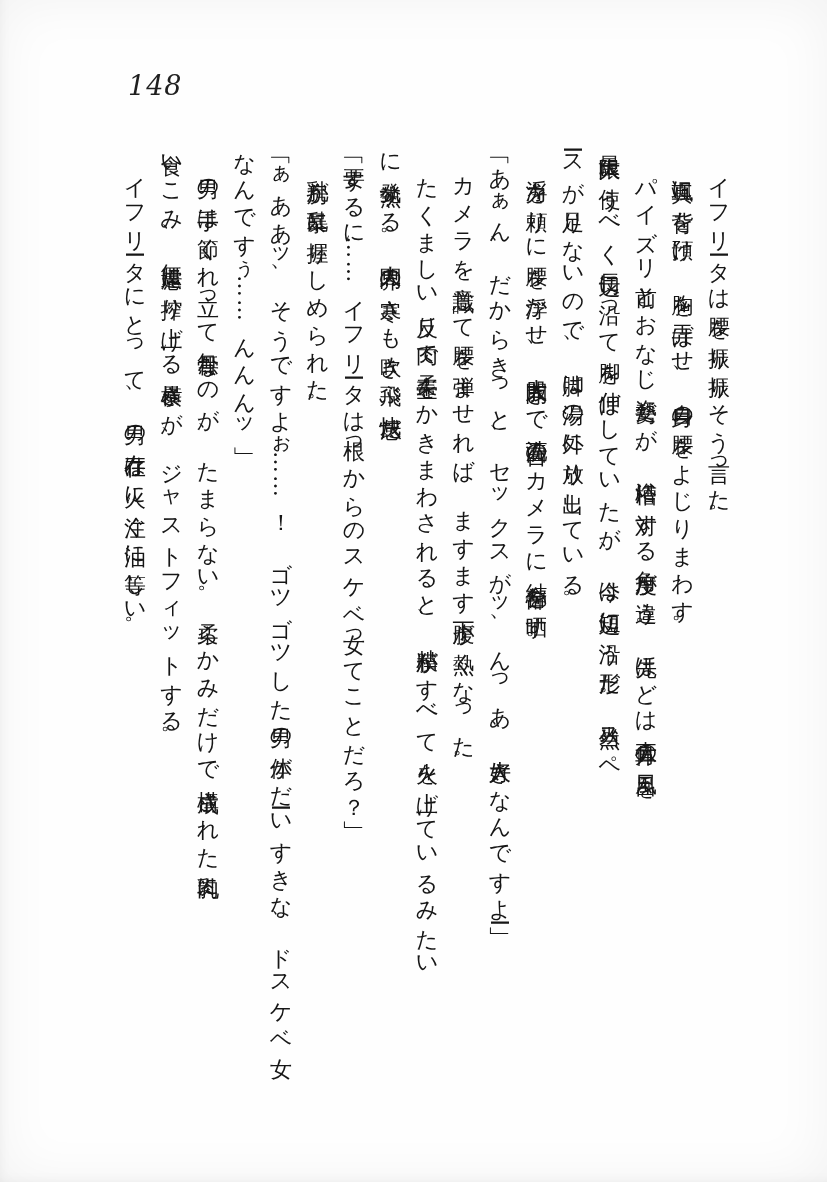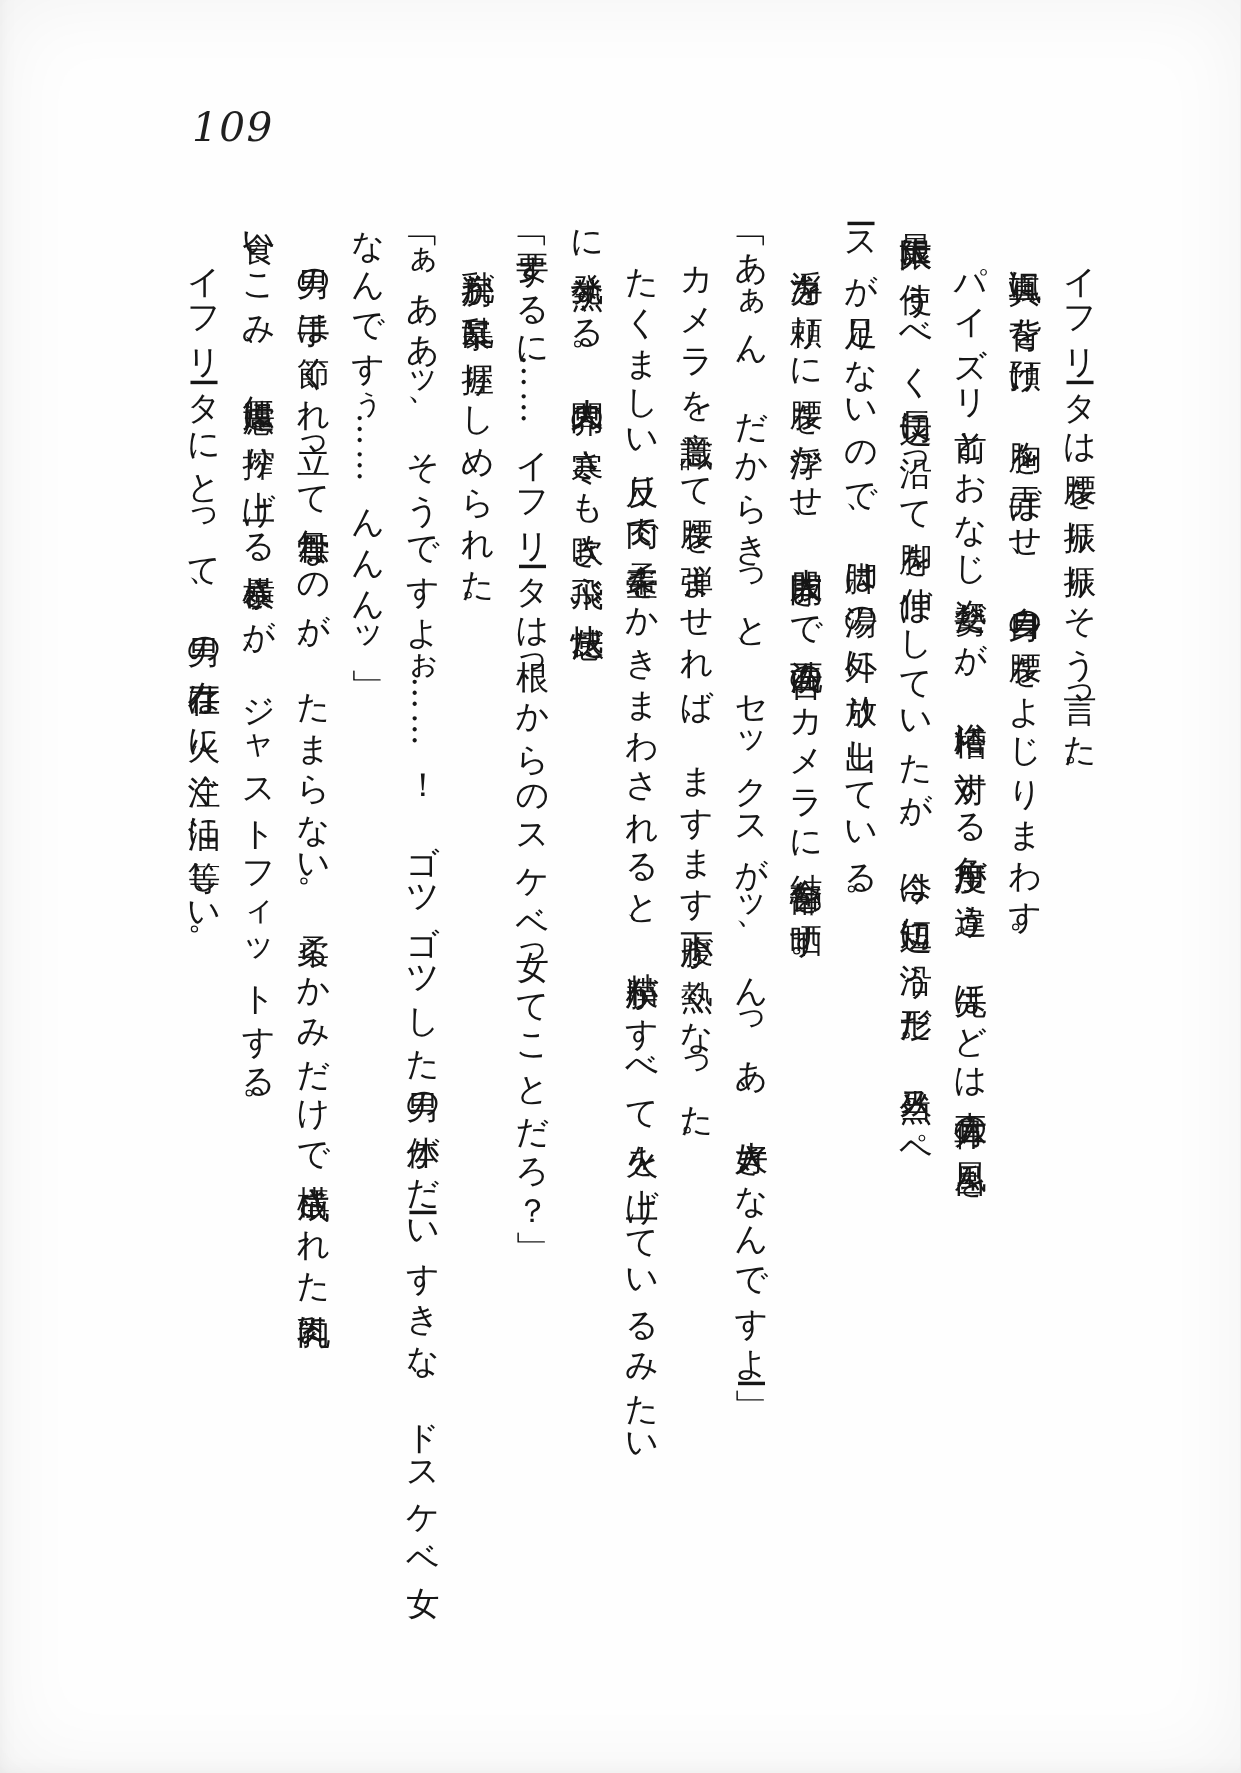--- a/index.html
+++ b/index.html
@@ -49,21 +49,21 @@
   .text-line {
     height: 100%;
     box-sizing: border-box;
     white-space: pre;
   }
 </style>
 </head>
 <body>
 
 <div class="page">
-  <div class="page-number">109</div>
+  <div class="page-number">148</div>
 
   <div class="text-block">
     <div class="text-line" style="padding-top: 24.2px;">イフリータは腰を振り振りそう言った。</div>
     <div class="text-line" style="padding-top: 24.2px;">颯真に背を預け、胸を弄ばせ、自身の腰をよじりまわす。</div>
     <div class="text-line" style="padding-top: 24.2px;">パイズリ前とおなじ姿勢だが、浴槽に対する角度が違う。先ほどは直方体の風呂を</div>
     <div class="text-line">最大限に使うべく長辺に沿って脚を伸ばしていたが、今は短辺に沿う形だ。当然スペ</div>
     <div class="text-line">ースが足りないので、脚は湯の外に放り出している。</div>
     <div class="text-line" style="padding-top: 24.2px;">浮力を頼りに腰を浮かせ、大股開きで洗面台のカメラに結合部を晒す。</div>
     <div class="text-line" style="padding-top: 12.1px;">「あぁん、だからきっと、セックスがッ、んっあ、大好きなんですよー」</div>
     <div class="text-line" style="padding-top: 24.2px;">カメラを意識して腰を弾ませれば、ますます下腹が熱くなった。</div>

